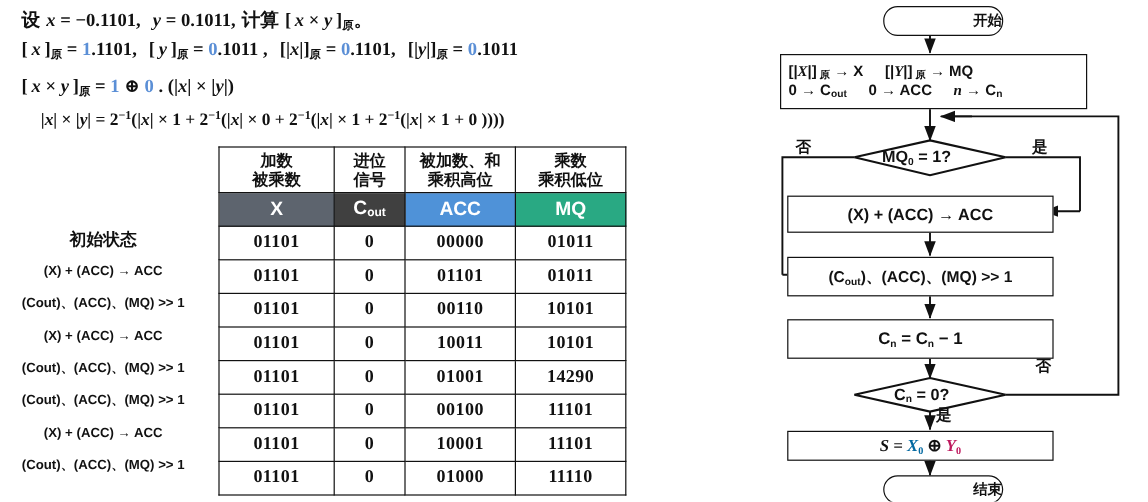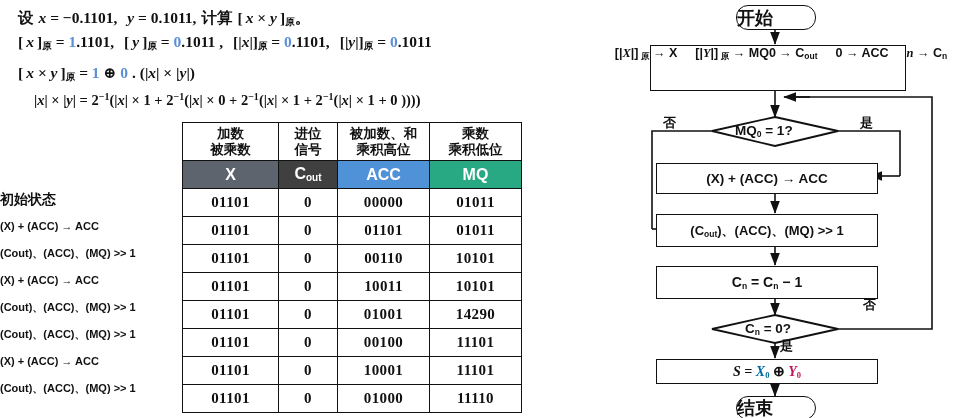--- a/index.html
+++ b/index.html
@@ -53,49 +53,49 @@
     height:27px;font-size:16px;color:#ffffff;
     font-family:"Liberation Sans","DejaVu Sans",sans-serif;
     font-weight:bold;
   }
   tr.hdr-var td .vsub{font-size:10px;vertical-align:-0.22em;}
   tr.drow td{height:27px;font-size:15px;letter-spacing:.4px;}
 
   
   .rowlabels{position:absolute;left:0px;top:186px;width:178px;}
   .rlab{
-    height:27px;line-height:27px;text-align:left;
+    height:27px;line-height:27px;text-align:center;
     padding-right:6px;font-size:11px;font-weight:bold;color:#111;
     font-family:"Liberation Sans","DejaVu Sans",sans-serif;
     white-space:nowrap;
   }
   .rlab.first{font-size:14px;}
 
   
   .flow{position:absolute;left:620px;top:0px;width:337px;height:418px;}
   .flow svg{position:absolute;left:0;top:0;}
   .fbox{
     position:absolute;border:1.6px solid #111;background:#fff;
     display:flex;align-items:center;justify-content:center;
     font-family:"Liberation Sans","DejaVu Sans",sans-serif;
     font-weight:bold;color:#111;text-align:center;
   }
   .term{
     position:absolute;border:1.8px solid #111;background:#fff;
     border-radius:12px;
-    display:flex;align-items:center;justify-content:flex-start;
-    font-family:"Liberation Sans","DejaVu Sans",sans-serif;
-    font-weight:bold;font-size:18px;color:#111;
+    display:flex;align-items:center;justify-content:flex-end;
+    font-family:"Liberation Sans","DejaVu Sans",sans-serif;
+    font-weight:bold;font-size:12px;color:#111;padding-left:20px;
   }
   .flab{
     position:absolute;font-family:"Liberation Sans","DejaVu Sans",sans-serif;
     font-weight:bold;font-size:13px;color:#111;
   }
   .initbox{
-    flex-direction:row;align-items:stretch;justify-content:center;
+    flex-direction:column;align-items:stretch;justify-content:center;
     font-size:12.5px;padding-left:6px;
   }
   .irow{display:flex;justify-content:flex-start;gap:18px;line-height:1.25;}
   .irow span{white-space:nowrap;}
   .fsub{font-size:8.5px;vertical-align:-0.25em;}
   .serif-i{font-family:"Liberation Serif",serif;font-style:italic;}
 </style>
 </head>
 <body>
 

